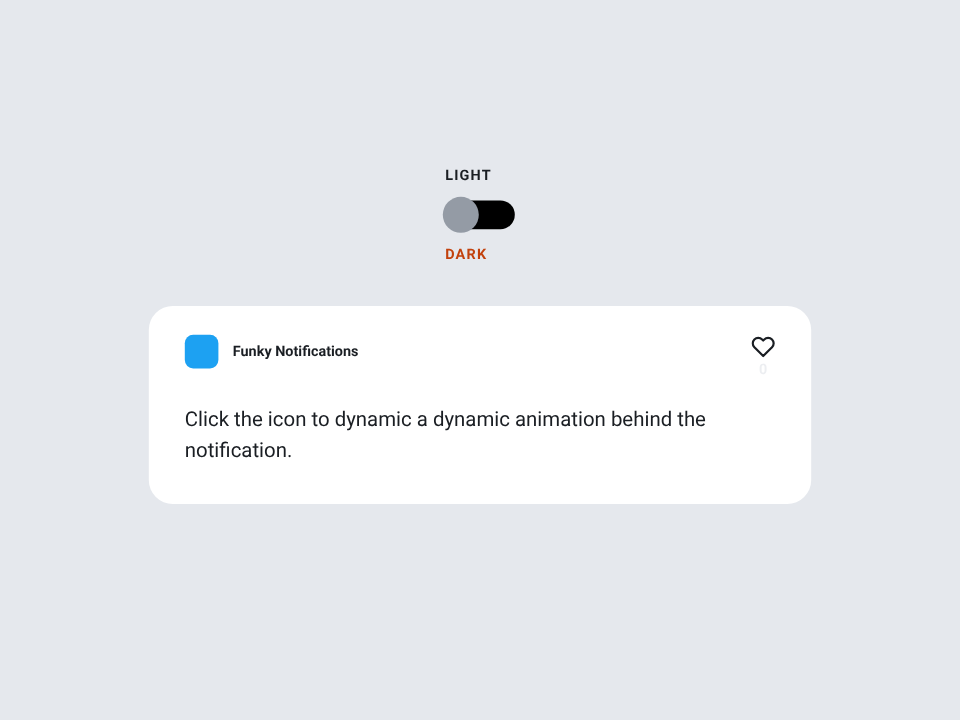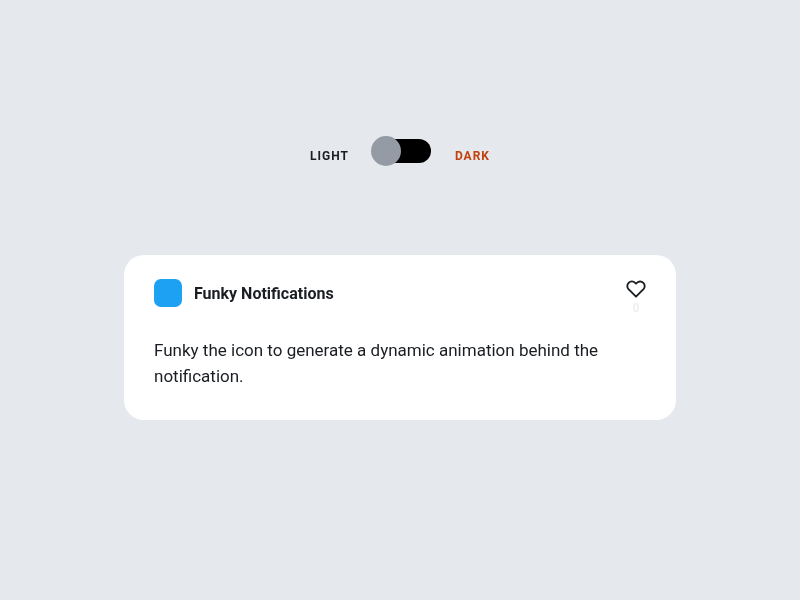--- a/index.html
+++ b/index.html
@@ -14,22 +14,23 @@
       font-family: -apple-system, BlinkMacSystemFont, "Segoe UI", Roboto, Helvetica, Arial, sans-serif;
       overflow: hidden;
       position: relative;
     }
     .theme-toggle {
       position: absolute;
       top: 139px;
       left: 50%;
       transform: translateX(-50%);
       display: flex;
-      align-items: flex-end;
-      gap: 24px;
+      align-items: flex-start;
+      gap: 14px;
+      flex-direction: column;
     }
     .theme-label {
       font-size: 12px;
       font-weight: 700;
       letter-spacing: 1px;
       text-transform: uppercase;
     }
     .theme-label-light {
       color: #1a1e23;
     }
@@ -73,21 +74,21 @@
       gap: 12px;
     }
     .notification-icon {
       width: 28px;
       height: 28px;
       background-color: #1da1f2;
       border-radius: 7px;
       cursor: pointer;
     }
     .notification-title {
-      font-size: 16px;
+      font-size: 12px;
       font-weight: 700;
       color: #1a1e23;
     }
     .like-container {
       display: flex;
       flex-direction: column;
       align-items: center;
       gap: 2px;
       cursor: pointer;
     }
@@ -128,14 +129,14 @@
     </div>
     <div class="like-container">
       <span class="heart-icon">
         <svg viewBox="0 0 24 24" fill="none" stroke="#1a1e23" stroke-width="2.2" stroke-linecap="round" stroke-linejoin="round">
           <path d="M20.84 4.61a5.5 5.5 0 0 0-7.78 0L12 5.67l-1.06-1.06a5.5 5.5 0 0 0-7.78 7.78l1.06 1.06L12 21.23l7.78-7.78 1.06-1.06a5.5 5.5 0 0 0 0-7.78z"></path>
         </svg>
       </span>
       <span class="like-count">0</span>
     </div>
   </div>
-  <div class="notification-body">Funky the icon to generate a dynamic animation behind the notification.</div>
+  <div class="notification-body">Click the icon to dynamic a dynamic animation behind the notification.</div>
 </div>
 
 </body></html>

